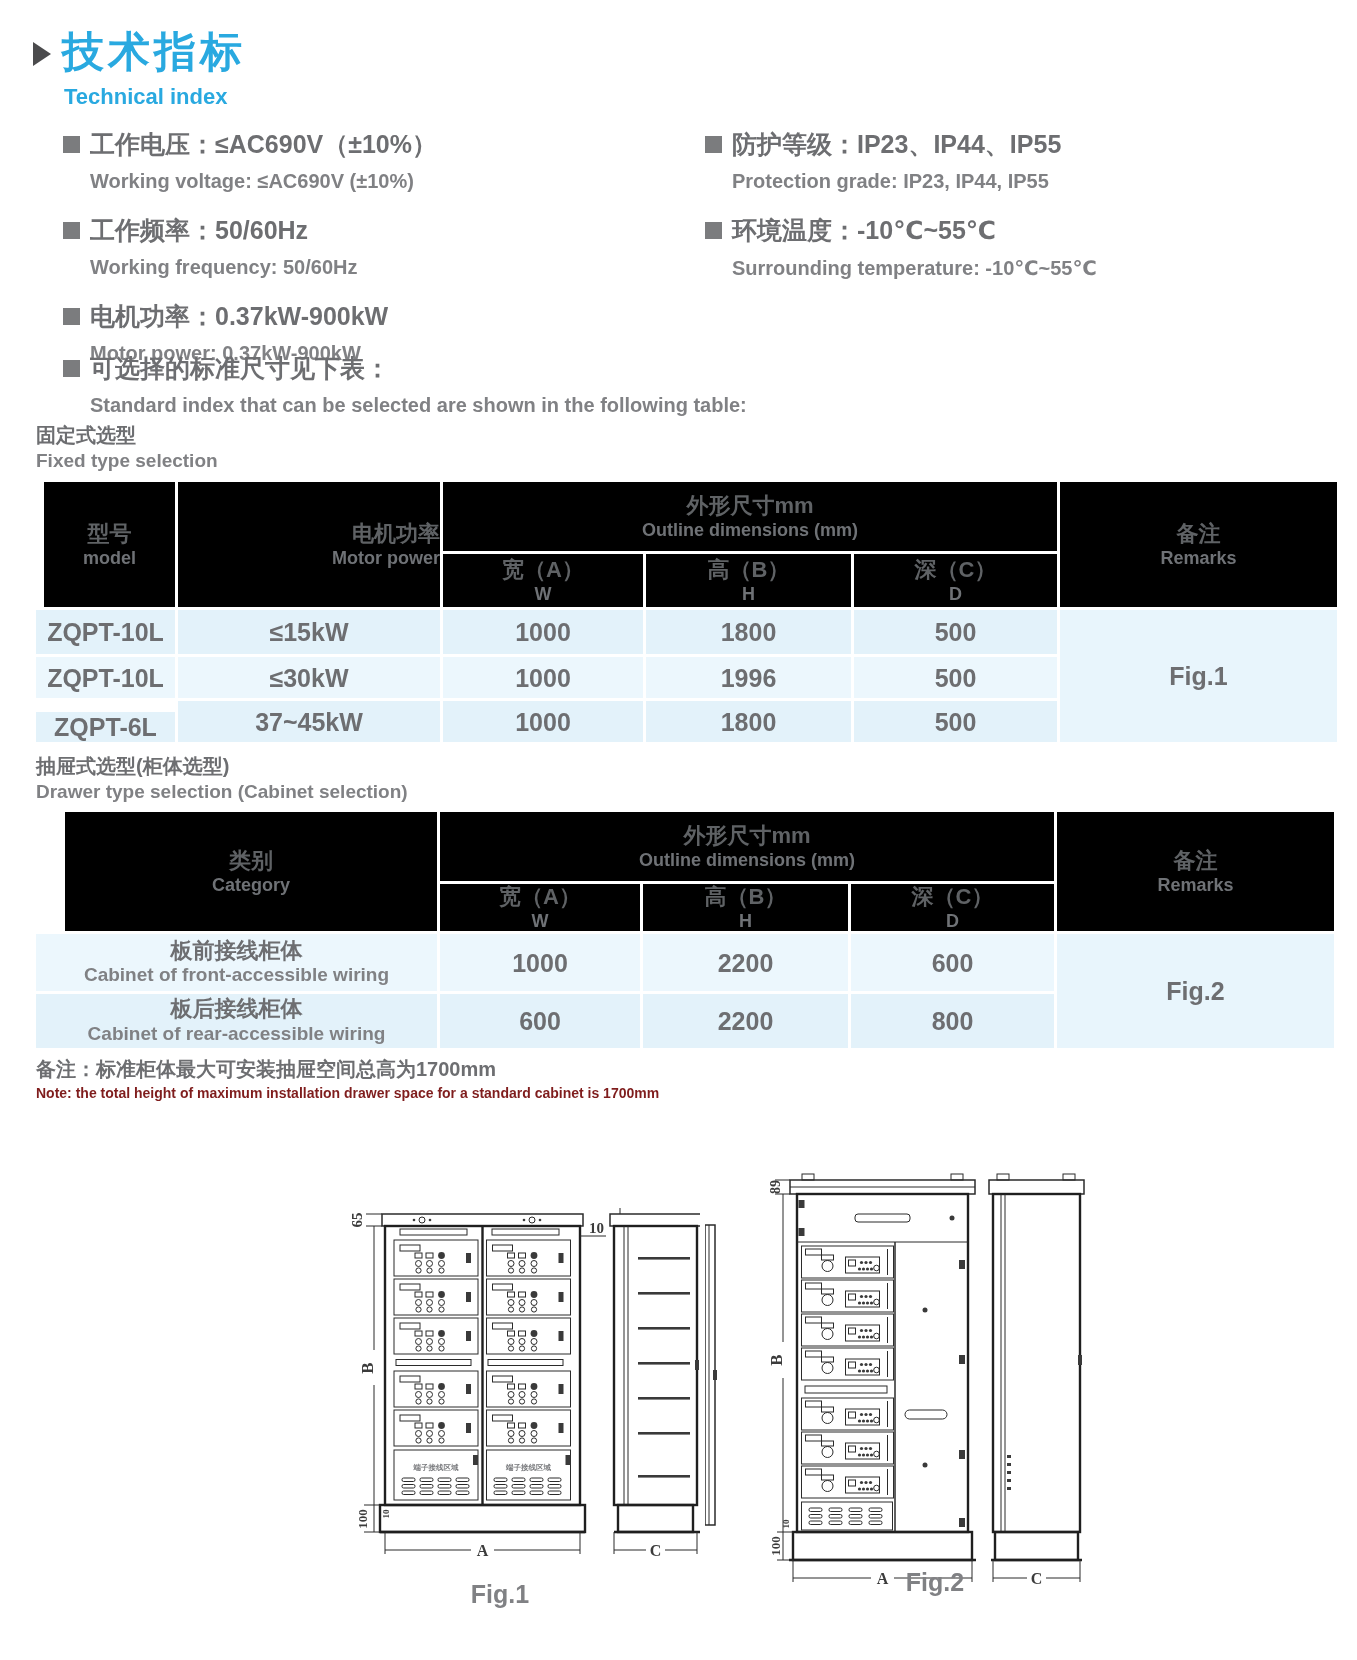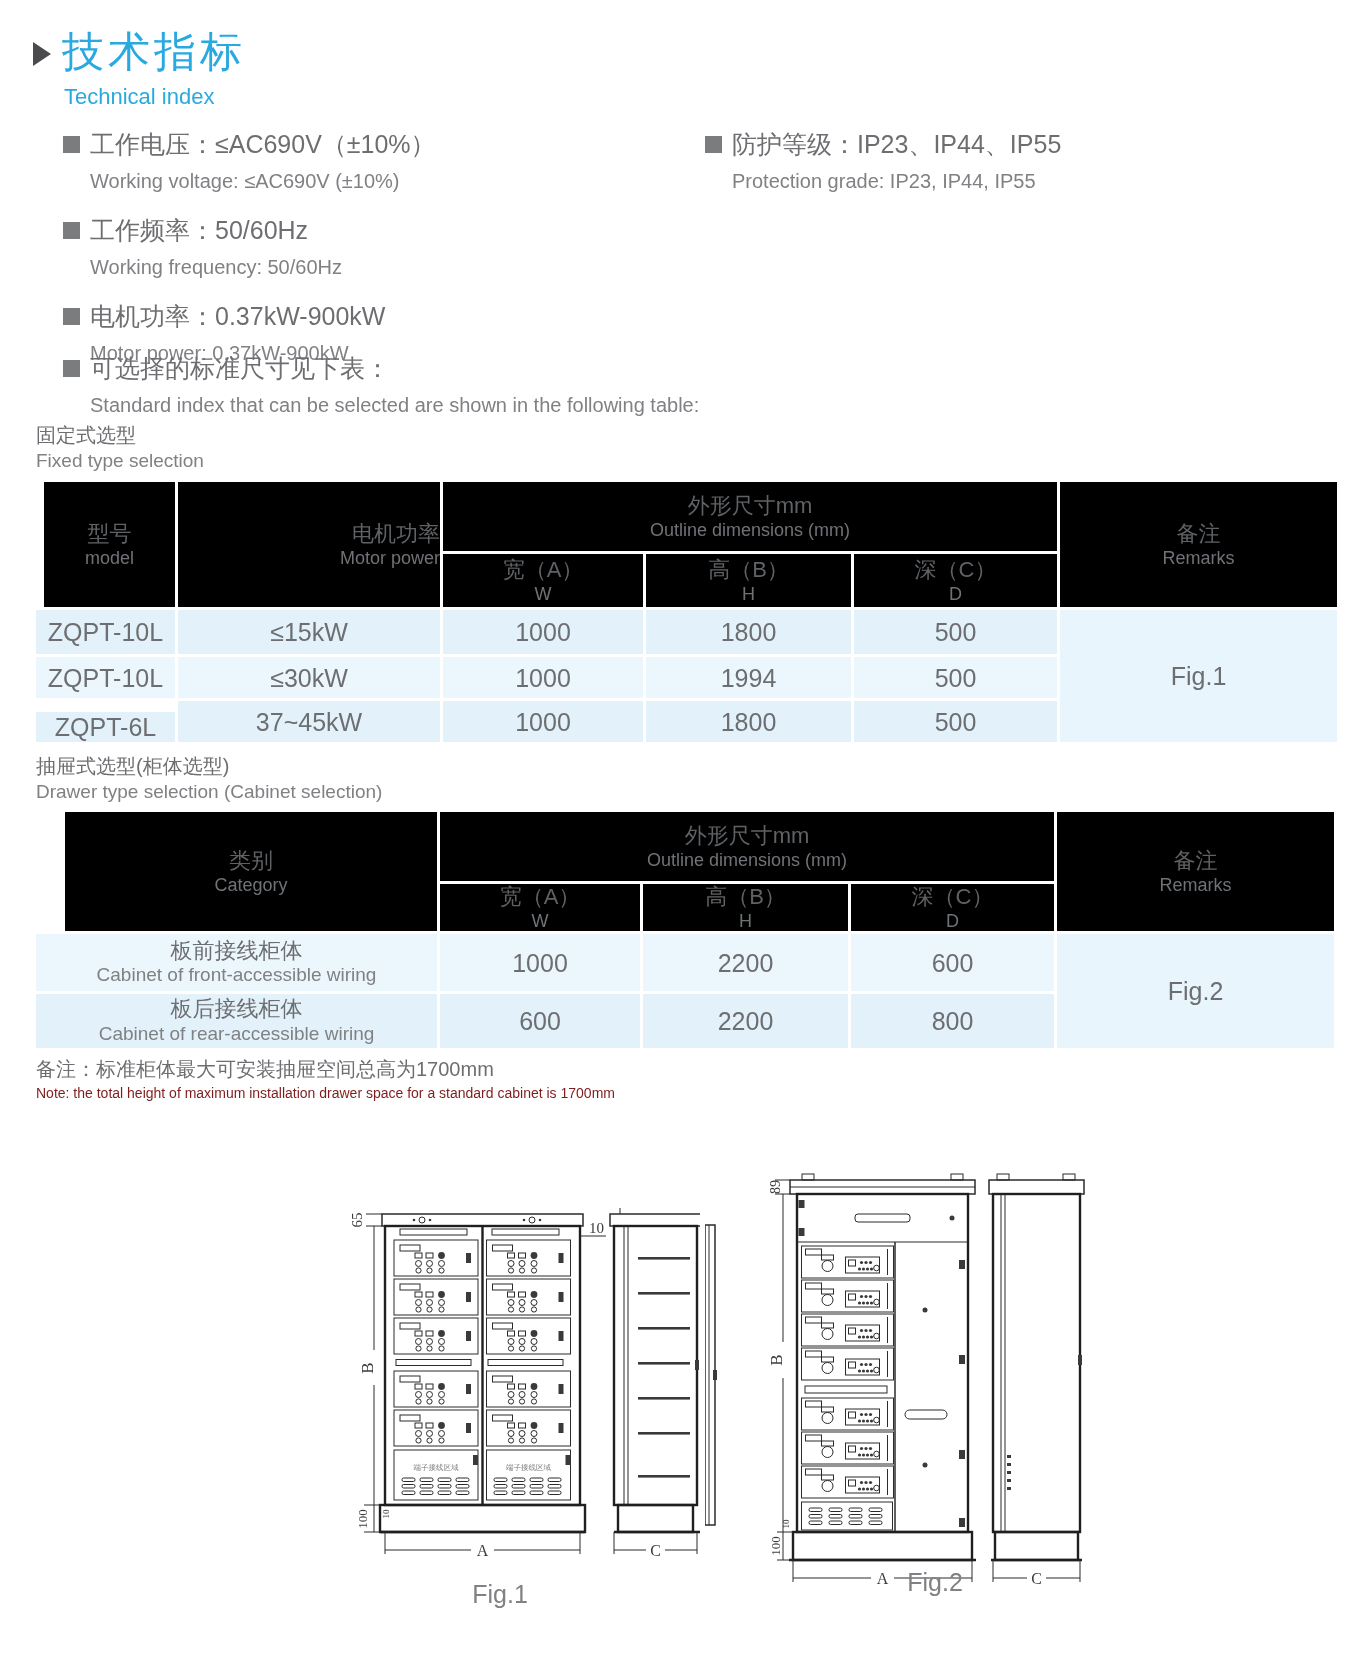--- a/index.html
+++ b/index.html
@@ -1,17 +1,17 @@
 <!DOCTYPE html>
 <html><head>
 <meta charset="utf-8">
 <style>
   html,body { margin:0; padding:0; background:#ffffff; }
   .page { position:relative; width:1357px; height:1660px; background:#fff;
-          font-family:"Liberation Sans","DejaVu Sans",sans-serif; color:#6d6e71; overflow:hidden; }
+          font-family:"Liberation Sans","DejaVu Sans",sans-serif; color:#6d6e71; overflow:hidden;font-weight:bold; }
 
   
   .hdr-arrow { position:absolute; left:33px; top:42px; width:0; height:0;
                border-left:18px solid #4b4b4d; border-top:12px solid transparent; border-bottom:12px solid transparent; }
   .hdr-title { position:absolute; left:62px; top:24px; font-size:42px; color:#29a9e0; letter-spacing:4px; }
   .hdr-sub   { position:absolute; left:64px; top:84px; font-size:22px; color:#29a9e0; }
 
   
   .spec-col { position:absolute; }
   .spec-zh { font-size:25px; color:#6d6e71; display:flex; align-items:center; gap:10px; margin-bottom:9px; white-space:nowrap; }
@@ -83,20 +83,27 @@
   </div>
 
   <div class="spec-col" style="left:705px; top:128px;">
     <div>
       <div class="spec-zh">
           <span class="bullet"></span>
           <span>防护等级：IP23、IP44、IP55</span>
         </div>
       <div class="spec-en">Protection grade: IP23, IP44, IP55</div>
     </div>
+    <div>
+      <div class="spec-zh">
+          <span class="bullet"></span>
+          <span>环境温度：-10℃~55℃</span>
+        </div>
+      <div class="spec-en">Surrounding temperature: -10℃~55℃</div>
+    </div>
   </div>
 
   <div class="spec-col" style="left:63px; top:352px;">
     <div class="spec-zh">
         <span class="bullet"></span>
         <span>可选择的标准尺寸见下表：</span>
       </div>
     <div class="spec-en">Standard index that can be selected are shown in the following table:</div>
   </div>
 
@@ -135,21 +142,21 @@
 
     <div class="dcell bg-a" style="grid-column:1; grid-row:3;">ZQPT-10L</div>
     <div class="dcell bg-a" style="grid-column:2; grid-row:3;">≤15kW</div>
     <div class="dcell bg-a" style="grid-column:3; grid-row:3;">1000</div>
     <div class="dcell bg-a" style="grid-column:4; grid-row:3;">1800</div>
     <div class="dcell bg-a" style="grid-column:5; grid-row:3;">500</div>
 
     <div class="dcell bg-b" style="grid-column:1; grid-row:4;">ZQPT-10L</div>
     <div class="dcell bg-b" style="grid-column:2; grid-row:4;">≤30kW</div>
     <div class="dcell bg-b" style="grid-column:3; grid-row:4;">1000</div>
-    <div class="dcell bg-b" style="grid-column:4; grid-row:4;">1994</div>
+    <div class="dcell bg-b" style="grid-column:4; grid-row:4;">1996</div>
     <div class="dcell bg-b" style="grid-column:5; grid-row:4;">500</div>
 
     <div class="dcell bg-a" style="grid-column:1; grid-row:5;margin-top:11px;">ZQPT-6L</div>
     <div class="dcell bg-a" style="grid-column:2; grid-row:5;">37~45kW</div>
     <div class="dcell bg-a" style="grid-column:3; grid-row:5;">1000</div>
     <div class="dcell bg-a" style="grid-column:4; grid-row:5;">1800</div>
     <div class="dcell bg-a" style="grid-column:5; grid-row:5;">500</div>
 
     <div class="dcell bg-r" style="grid-column:6; grid-row:3/6;">Fig.1</div>
   </div>

